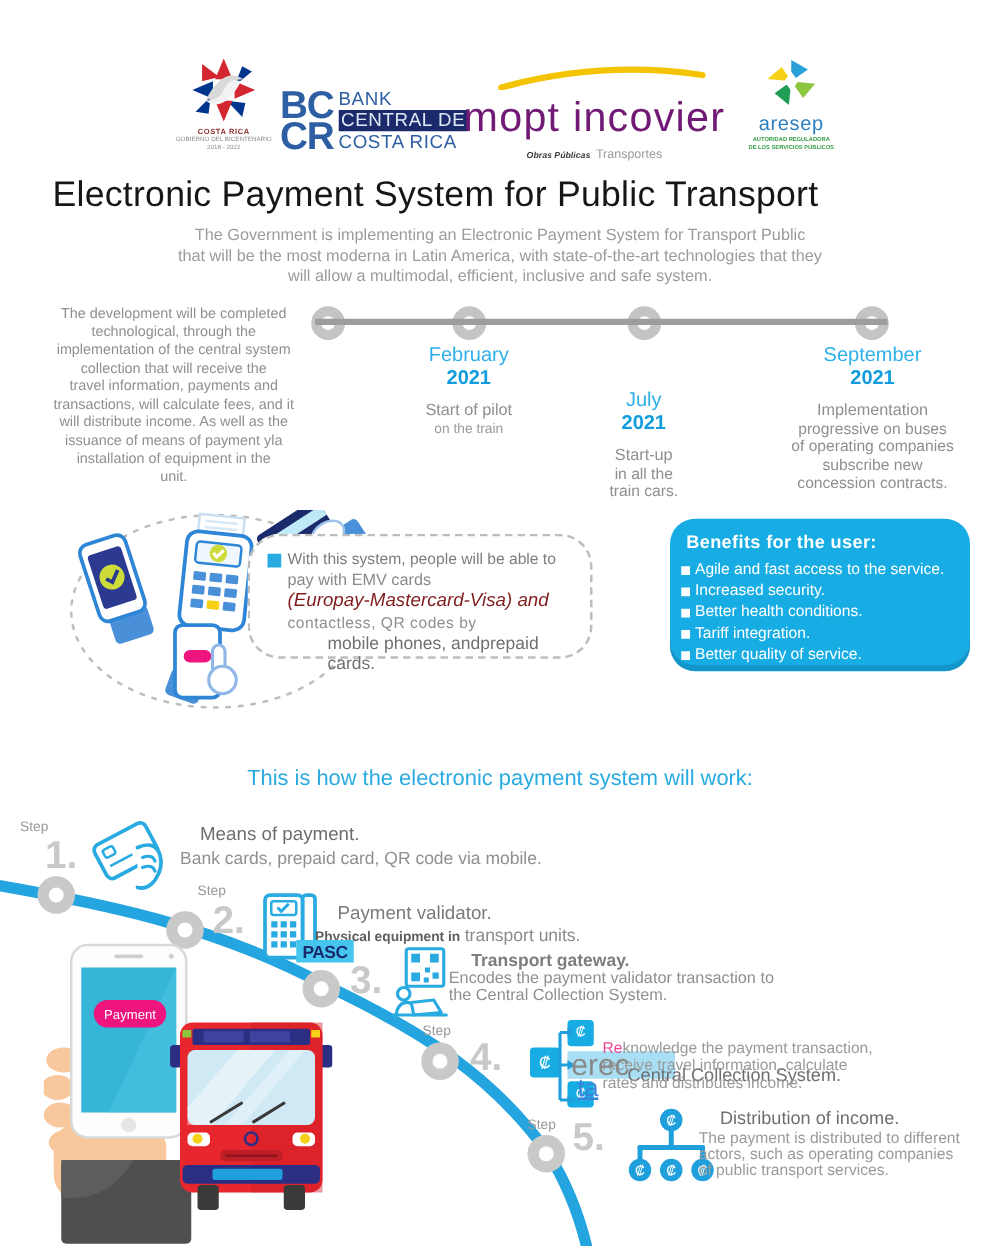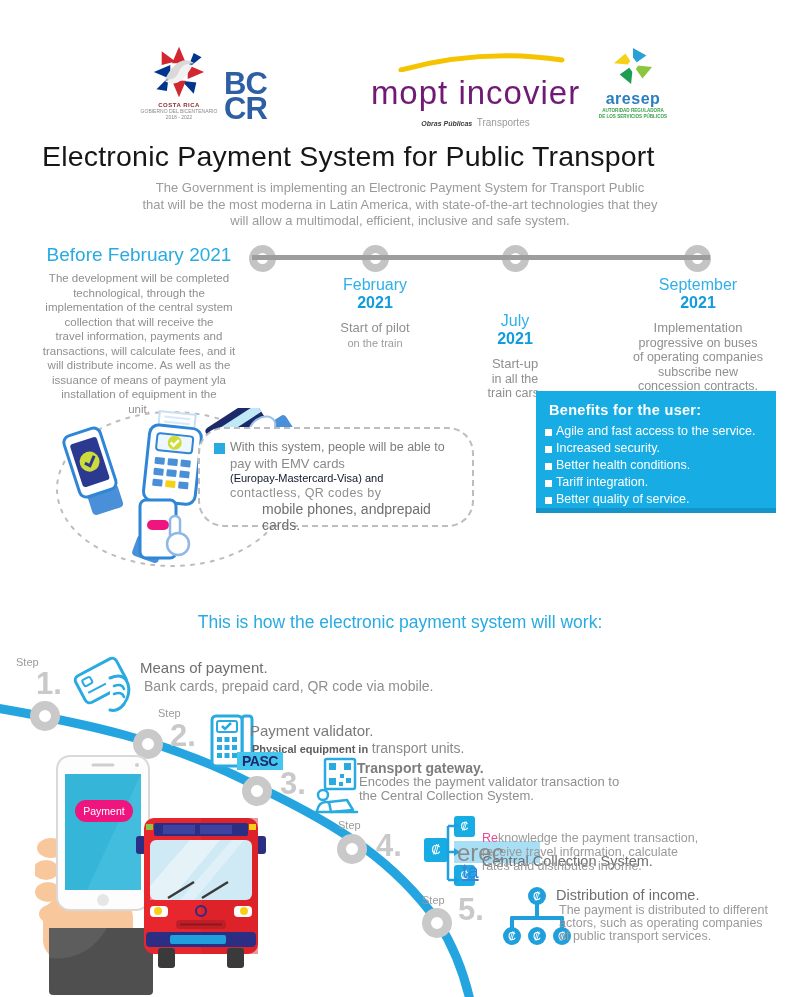--- a/index.html
+++ b/index.html
@@ -14,21 +14,21 @@
   .logo-bccr{left:224px;top:56px;display:flex;align-items:flex-start;margin-top:15px;}
   .bccr-initials{font-size:31px;font-weight:bold;color:#2e5fa3;line-height:25px;letter-spacing:-1px;}
   .bccr-name{margin-left:4px;color:#2e5fa3;font-size:15px;line-height:17px;letter-spacing:.5px;}
   .bccr-name .hl{background:#1b2a6b;color:#dfe8f6;padding:0 2px;}
   .logo-mopt{left:358px;top:50px;width:235px;text-align:center;}
   .mopt-word{font-size:33px;color:#701a75;letter-spacing:1px;line-height:34px;}
   .mopt-sub{margin-top:2px;text-align:center;}
   .mopt-sub .b{font-size:7px;font-weight:bold;font-style:italic;color:#3c3c3c;}
   .mopt-sub .t{font-size:10px;color:#9a9a9a;}
   .logo-aresep{left:597px;top:46px;width:72px;text-align:center;}
-  .aresep-word{font-size:16px;font-weight:bold;color:#2a7fc0;letter-spacing:.5px;}
+  .aresep-word{font-size:16px;font-weight:normal;color:#2a7fc0;letter-spacing:.5px;}
   .aresep-sub{font-size:4.6px;color:#3aa048;font-weight:bold;line-height:5.5px;}
 
   
   .page-title{left:42px;top:140px;font-size:28.5px;color:#161616;letter-spacing:.2px;}
   .intro{left:0;width:800px;top:180px;text-align:center;font-size:13px;line-height:16.5px;color:#9b9b9b;}
 
   
   .tl-bar{left:252px;top:255px;width:458px;height:5px;background:#9d9d9d;}
   .donut{position:absolute;box-sizing:border-box;background:#fff;border-radius:50%;}
   .tl-donut{width:27px;height:27px;border:8px solid #c4c4c4;}
@@ -41,36 +41,36 @@
   .ms-l{font-size:12.5px;color:#8f8f8f;line-height:14.5px;}
   .ms-l.first{margin-top:9px;font-size:13px;}
   .ms-l.small{font-size:11px;color:#9b9b9b;}
 
   
   .note-box{left:198px;top:427px;width:272px;height:96px;border:2px dashed #bdbdbd;border-radius:26px;background:#fff;z-index:3;}
   .note-bullet{position:absolute;left:14px;top:14px;width:11px;height:11px;background:#29abe2;}
   .note-lines{position:absolute;left:30px;top:11px;}
   .nl1{font-size:12.5px;color:#7d7d7d;}
   .nl2{font-size:13px;color:#8a8a8a;margin-top:2px;}
-  .nl3{font-size:11px;color:#0f172a;margin-top:1px;}
+  .nl3{font-size:15px;color:#7f1d1d;margin-top:1px;font-style:italic;}
   .nl4{font-size:12.5px;color:#8f8f8f;margin-top:2px;letter-spacing:.4px;}
   .nl5{font-size:14px;color:#6f6f6f;margin-top:1px;margin-left:32px;}
-  .benefits{left:536px;top:391px;width:240px;height:122px;background:#17ade4;border-radius:0;
+  .benefits{left:536px;top:415px;width:240px;height:122px;background:#17ade4;border-radius:20px;
             box-shadow:inset 0 -5px 0 rgba(10,80,120,.25);color:#fff;z-index:3;}
   .benefits-title{font-size:14.5px;font-weight:bold;margin:11px 0 7px 13px;letter-spacing:.3px;}
   .benefit-row{display:flex;align-items:flex-start;margin:0 0 3.5px 9px;}
   .benefit-bullet{width:7px;height:7px;background:#fff;margin:4px 4px 0 0;flex:none;}
   .benefit-label{font-size:12.5px;line-height:13.5px;}
 
   
   .how-head{left:0;width:800px;top:612px;text-align:center;font-size:17.5px;color:#29abe2;}
   .flow-donut{width:30px;height:30px;border:9px solid #c9c9c9;z-index:2;}
   .step-word{position:absolute;font-size:11px;color:#9a9a9a;z-index:3;}
   .step-num{position:absolute;font-size:31px;font-weight:bold;color:#c9c9c9;z-index:3;}
-  .s-title{position:absolute;font-size:15px;color:#6e6e6e;z-index:3;}
+  .s-title{position:absolute;font-size:15px;color:#6e6e6e;z-index:3;margin-left:20px;}
   .s-line{position:absolute;font-size:13px;color:#8f8f8f;z-index:3;}
   .pasc-badge{position:absolute;left:237px;top:752px;width:46px;height:18px;background:#45c6ee;
               color:#1b2a6b;font-size:14px;font-weight:bold;text-align:center;line-height:18px;z-index:4;letter-spacing:-.5px;}
   .coin-sq{position:absolute;background:#17ade4;border-radius:3px;color:#fff;text-align:center;z-index:3;}
   .artifact{position:absolute;z-index:5;}
 
   .z1{z-index:1;} .z3{z-index:3;} .z4{z-index:4;}
 </style>
 </head>
 <body>
@@ -93,20 +93,25 @@
     <div class="l1">COSTA RICA</div>
     <div class="l2">GOBIERNO DEL BICENTENARIO</div>
     <div class="l2">2018 - 2022</div>
   </div>
 
   <div class="abs logo-bccr">
     <div class="bccr-initials">
       <div>BC</div>
       <div>CR</div>
     </div>
+    <div class="bccr-name">
+      <div>BANK</div>
+      <div><span class="hl">CENTRAL DE</span></div>
+      <div>COSTA RICA</div>
+    </div>
   </div>
 
   <div class="abs logo-mopt">
     <svg width="220" height="22" viewBox="0 0 220 22">
       <path d="M35 20 Q115 -2 196 10" fill="none" stroke="#f5c400" stroke-width="5" stroke-linecap="round"></path>
     </svg>
     <div class="mopt-word">mopt incovier</div>
     <div class="mopt-sub">
       <span class="b">Obras Públicas</span>
       <span class="t">Transportes</span>
@@ -133,21 +138,20 @@
     <div>will allow a multimodal, efficient, inclusive and safe system.</div>
   </div>
 
   <div class="abs tl-bar z1"></div>
   <div class="donut tl-donut" style="left:249px;top:245px;"></div>
   <div class="donut tl-donut" style="left:362px;top:245px;"></div>
   <div class="donut tl-donut" style="left:502px;top:245px;"></div>
   <div class="donut tl-donut" style="left:684px;top:245px;"></div>
 
   <div class="abs before-col">
-    <div class="before-head">Before February 2021</div>
     <div class="bl">The development will be completed</div>
     <div class="bl">technological, through the</div>
     <div class="bl">implementation of the central system</div>
     <div class="bl">collection that will receive the</div>
     <div class="bl">travel information, payments and</div>
     <div class="bl">transactions, will calculate fees, and it</div>
     <div class="bl">will distribute income. As well as the</div>
     <div class="bl">issuance of means of payment yla</div>
     <div class="bl">installation of equipment in the</div>
     <div class="bl">unit.</div>

